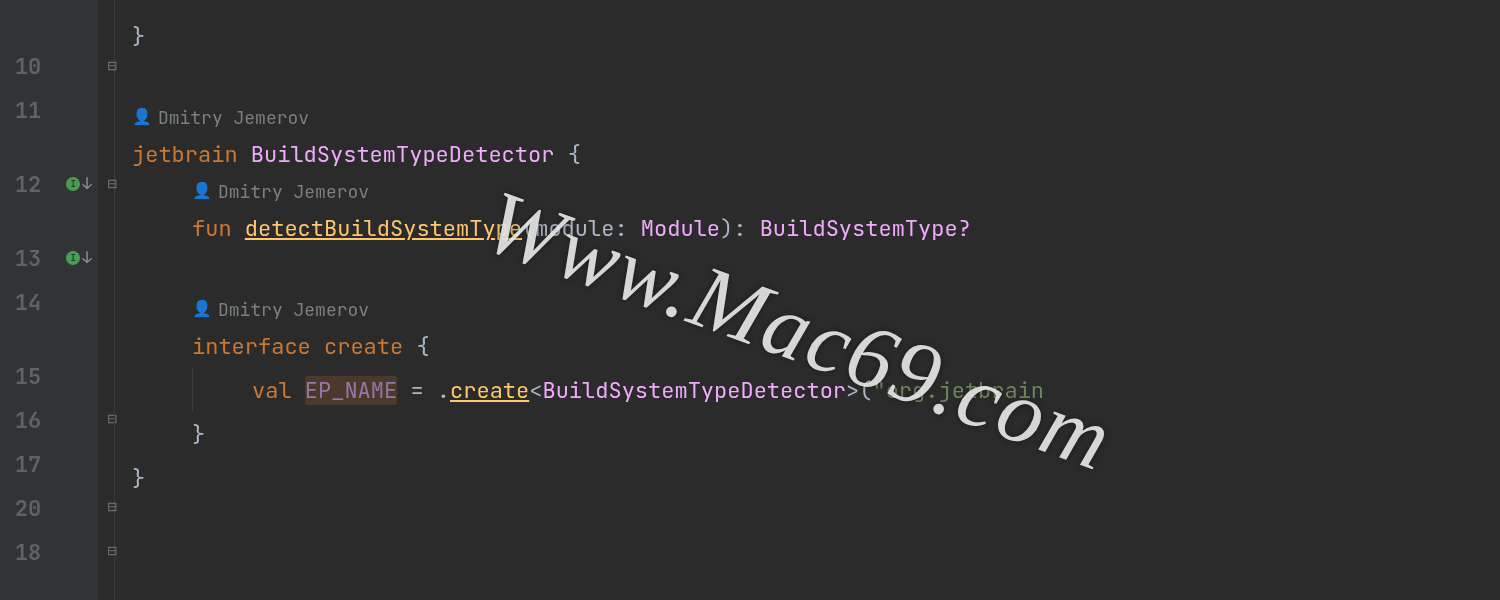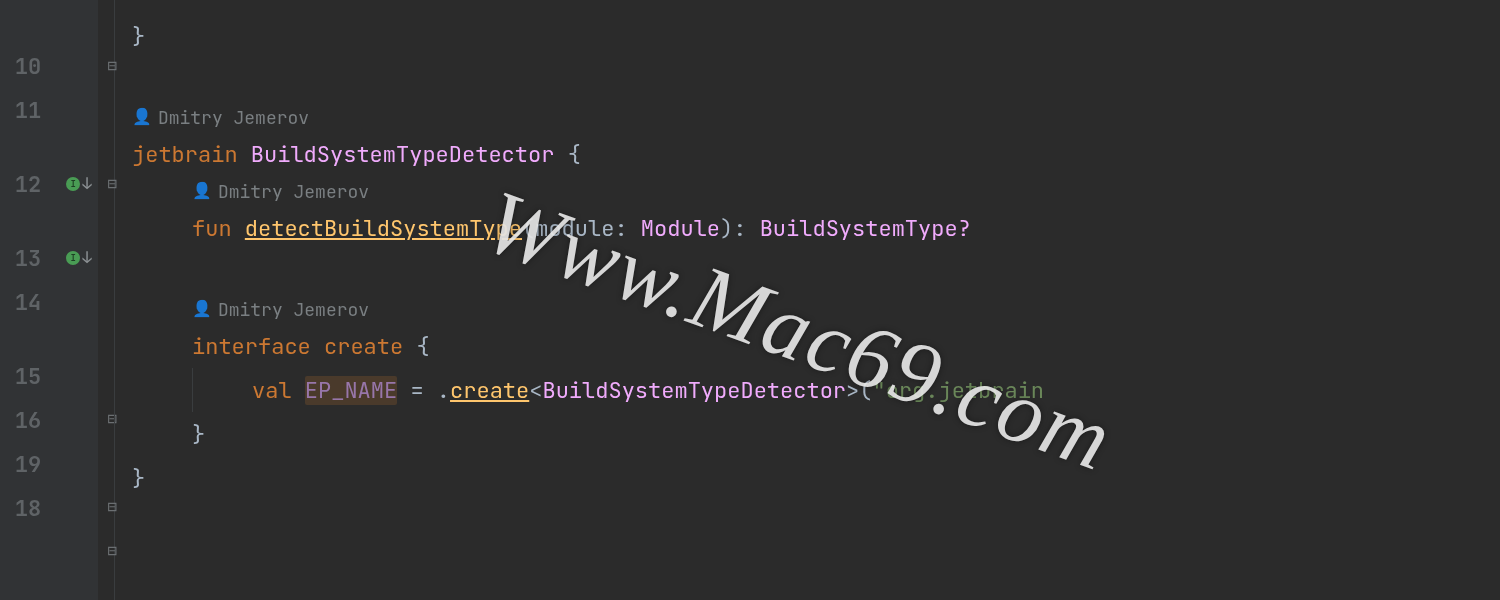--- a/index.html
+++ b/index.html
@@ -194,21 +194,24 @@
         <span class="line-no">14</span>
       </div>
     <div class="gutter-row ann-row"></div>
     <div class="gutter-row">
         <span class="line-no">15</span>
       </div>
     <div class="gutter-row">
         <span class="line-no">16</span>
       </div>
     <div class="gutter-row">
-        <span class="line-no">19</span>
+        <span class="line-no">17</span>
+      </div>
+    <div class="gutter-row">
+        <span class="line-no">20</span>
       </div>
     <div class="gutter-row">
         <span class="line-no">18</span>
       </div>
   </div>
 
   <div class="code-area">
     <div class="vline v1"></div>
 
     <div class="fold-col">

